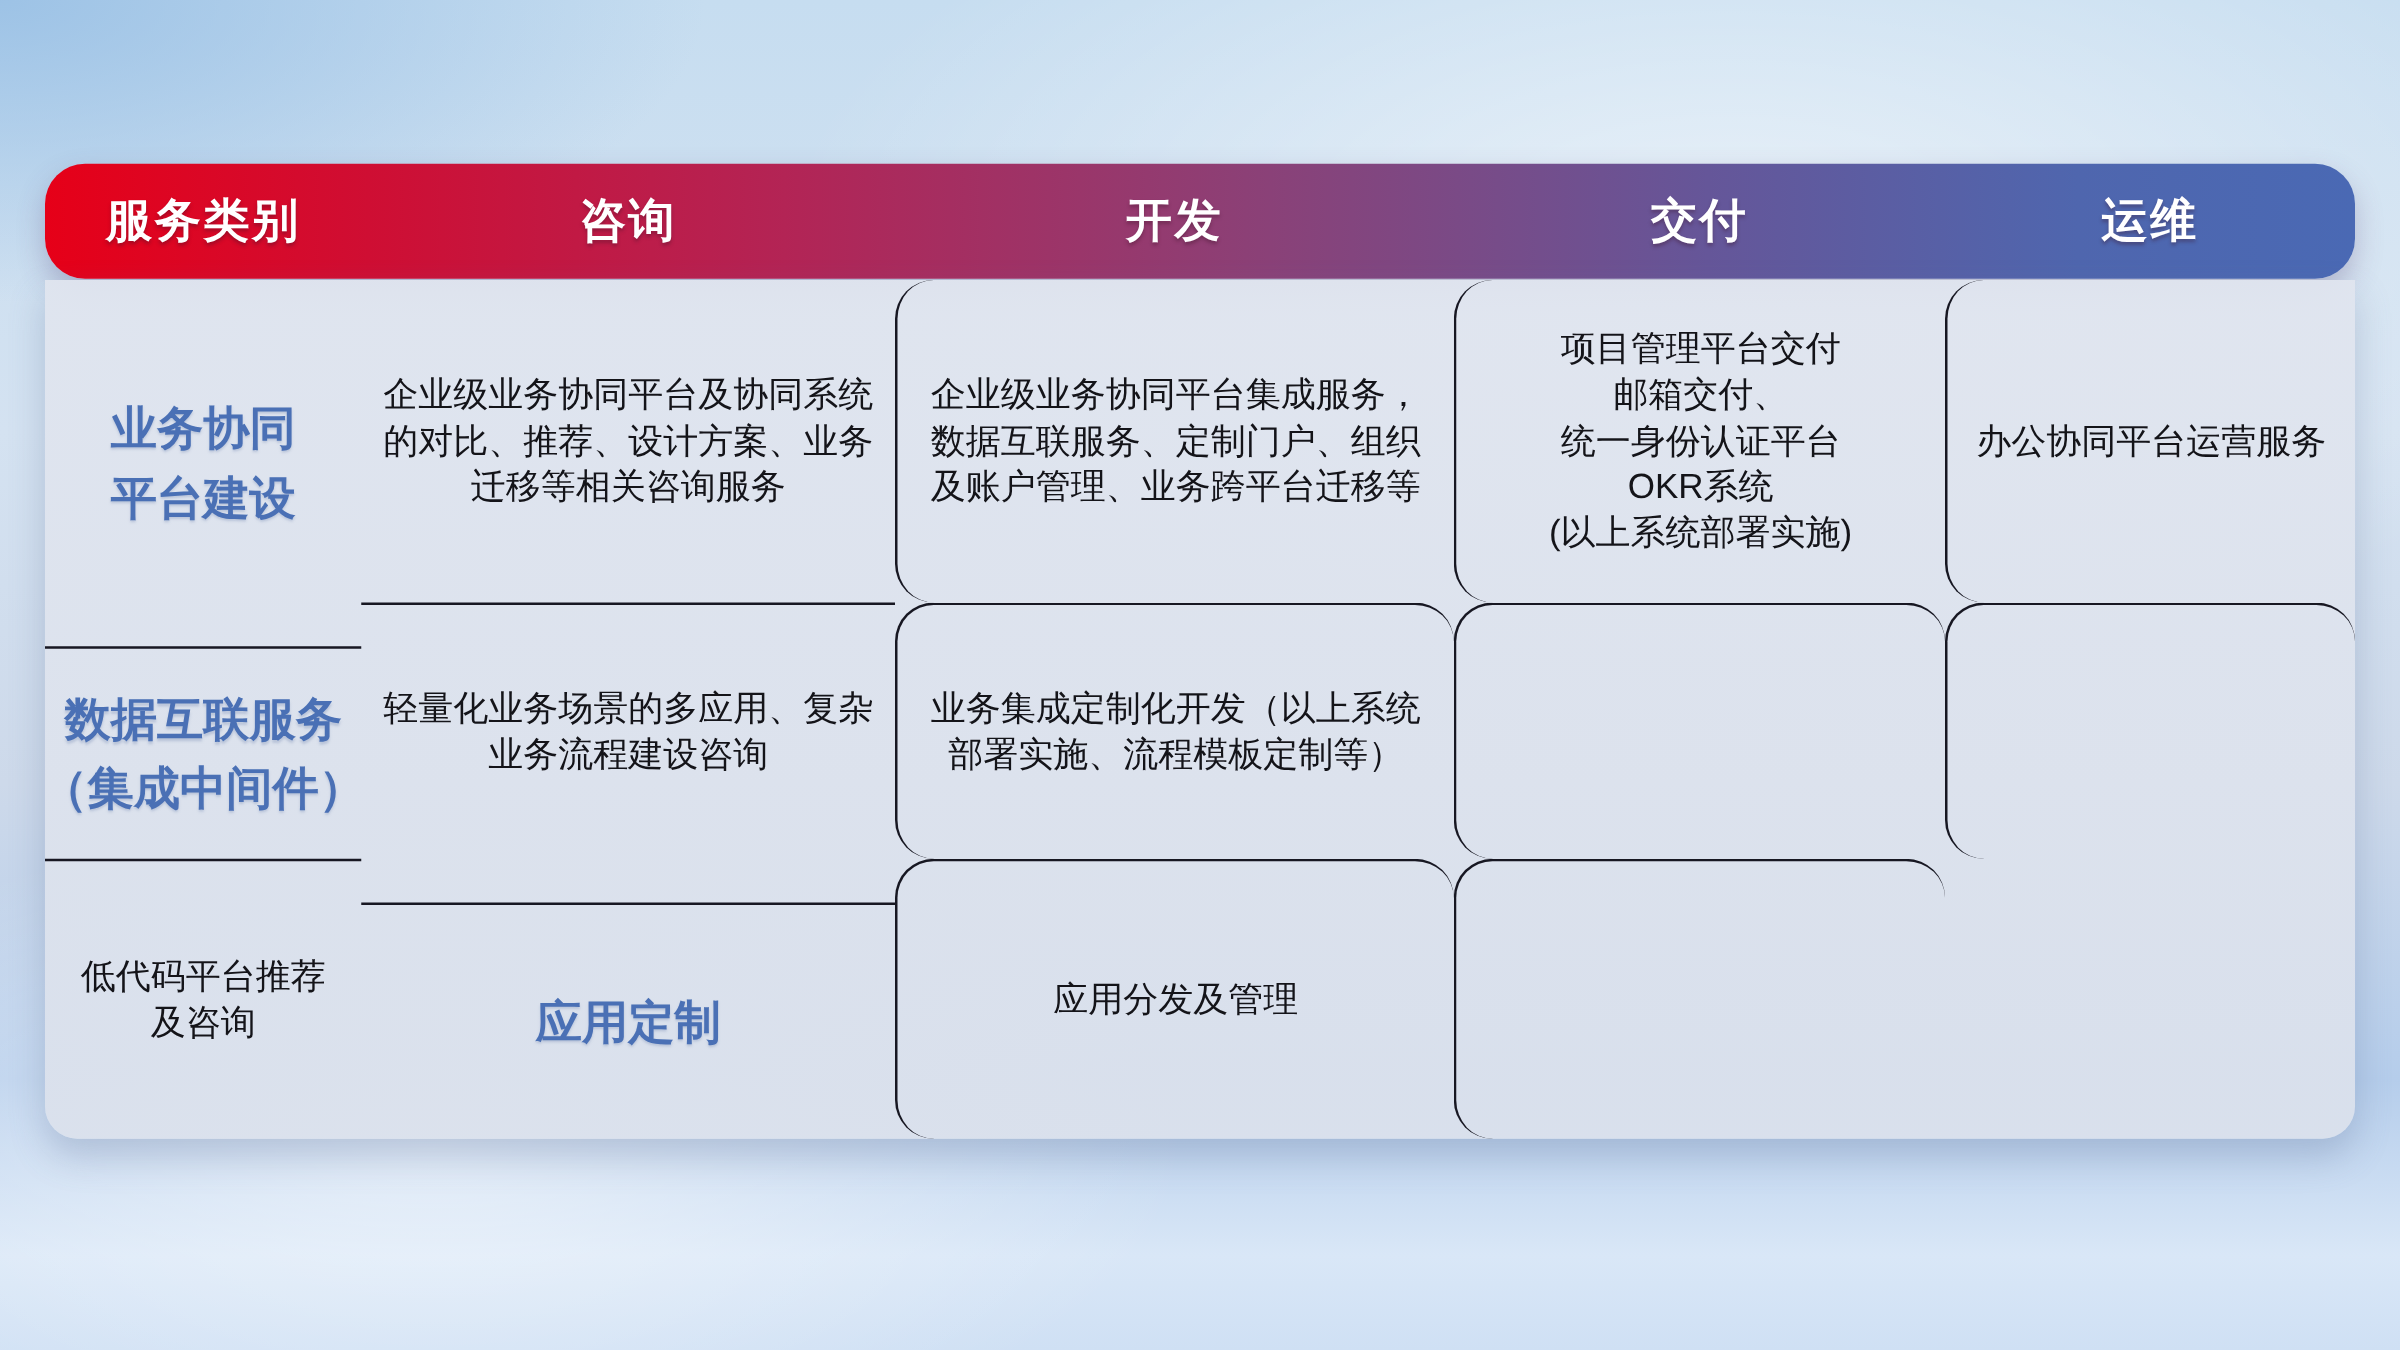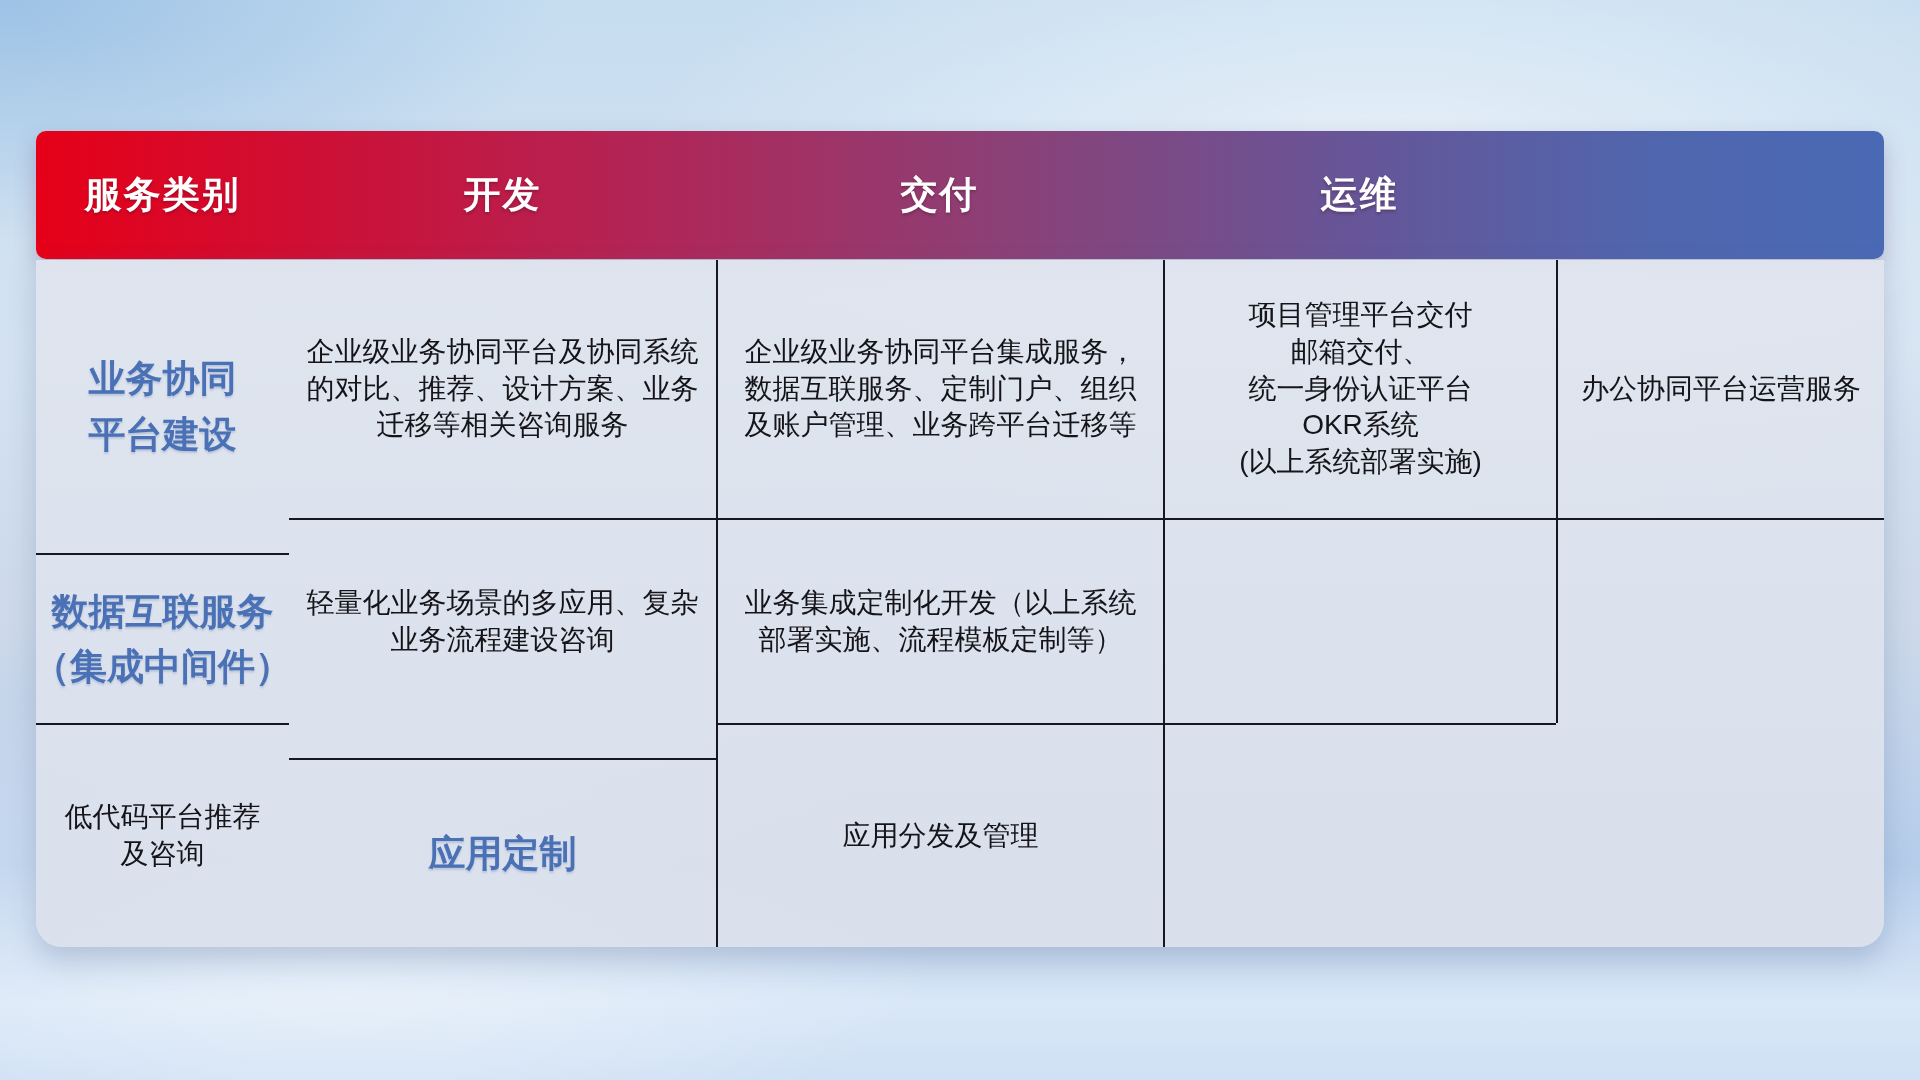--- a/index.html
+++ b/index.html
@@ -24,23 +24,23 @@
   }
   .table {
     position: absolute;
     left: 36px;
     top: 131px;
     width: 1848px;
   }
   .thead {
     display: grid;
     grid-template-columns: 253px 427px 447px 393px 328px;
-    height: 128px;
+    height: 92px;
     align-items: center;
-    border-radius: 10px;
+    border-radius: 32px;
     background: linear-gradient(90deg, #e60018 0%, #cf0e33 14%, #b32455 32%, #8c4076 52%, #655699 72%, #4f66ae 88%, #4a69b4 100%);
     box-shadow: 0 10px 22px rgba(90,70,120,0.30);
   }
   .th {
     text-align: center;
     color: #ffffff;
     font-size: 37px;
     font-weight: bold;
     letter-spacing: 2px;
     text-shadow: 0 2px 3px rgba(60,20,40,0.35);
@@ -69,32 +69,33 @@
   .cat {
     font-size: 37px;
     font-weight: bold;
     color: #4a70b5;
     line-height: 1.5;
     white-space: pre;
     padding: 8px 0;
     text-shadow: 0 2px 2px rgba(120,140,180,0.35);
     margin-top: 35px;
   }
-  .bl { border-left: 2px solid #171722; }
+  .bl { border-left: 2px solid #171722; border-radius: 31px; }
   .bt { border-top: 2px solid #171722; }
 </style>
 </head>
 <body>
 
 <div class="bg"></div>
 
 <div class="table">
 
   <div class="thead">
     <div class="th">服务类别</div>
+    <div class="th">咨询</div>
     <div class="th">开发</div>
     <div class="th">交付</div>
     <div class="th">运维</div>
   </div>
 
   <div class="tbody">
 
     <div class="cell cat">业务协同
 平台建设</div>
     <div class="cell">企业级业务协同平台及协同系统的对比、推荐、设计方案、业务迁移等相关咨询服务</div>

